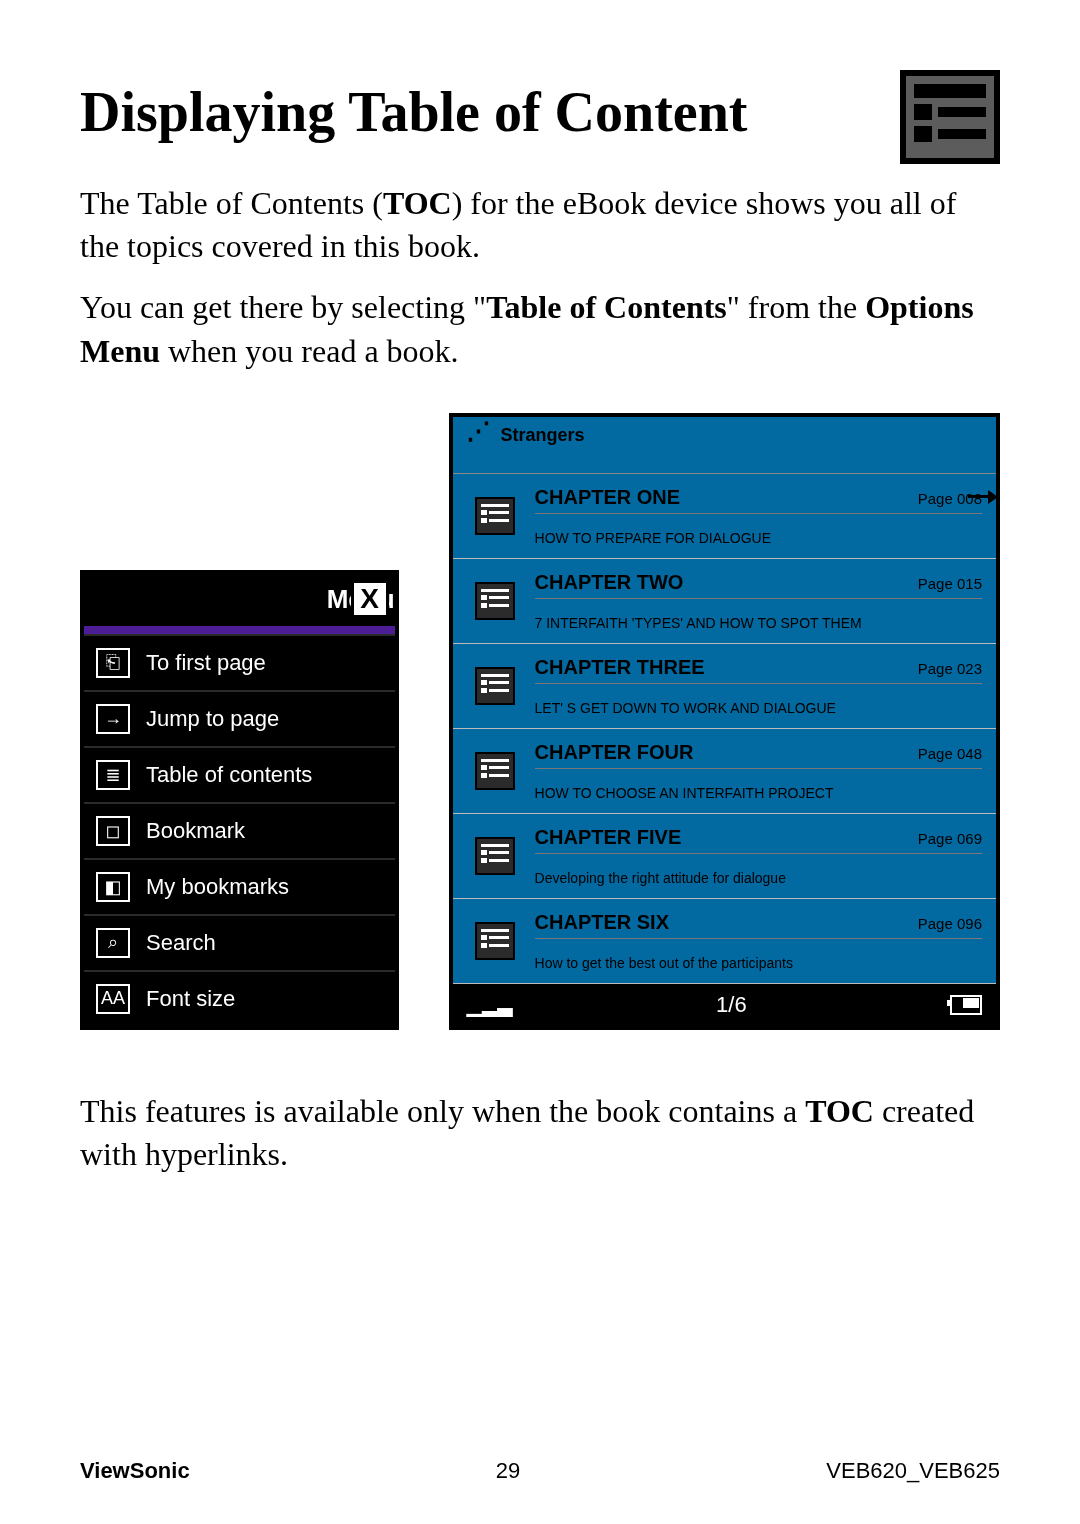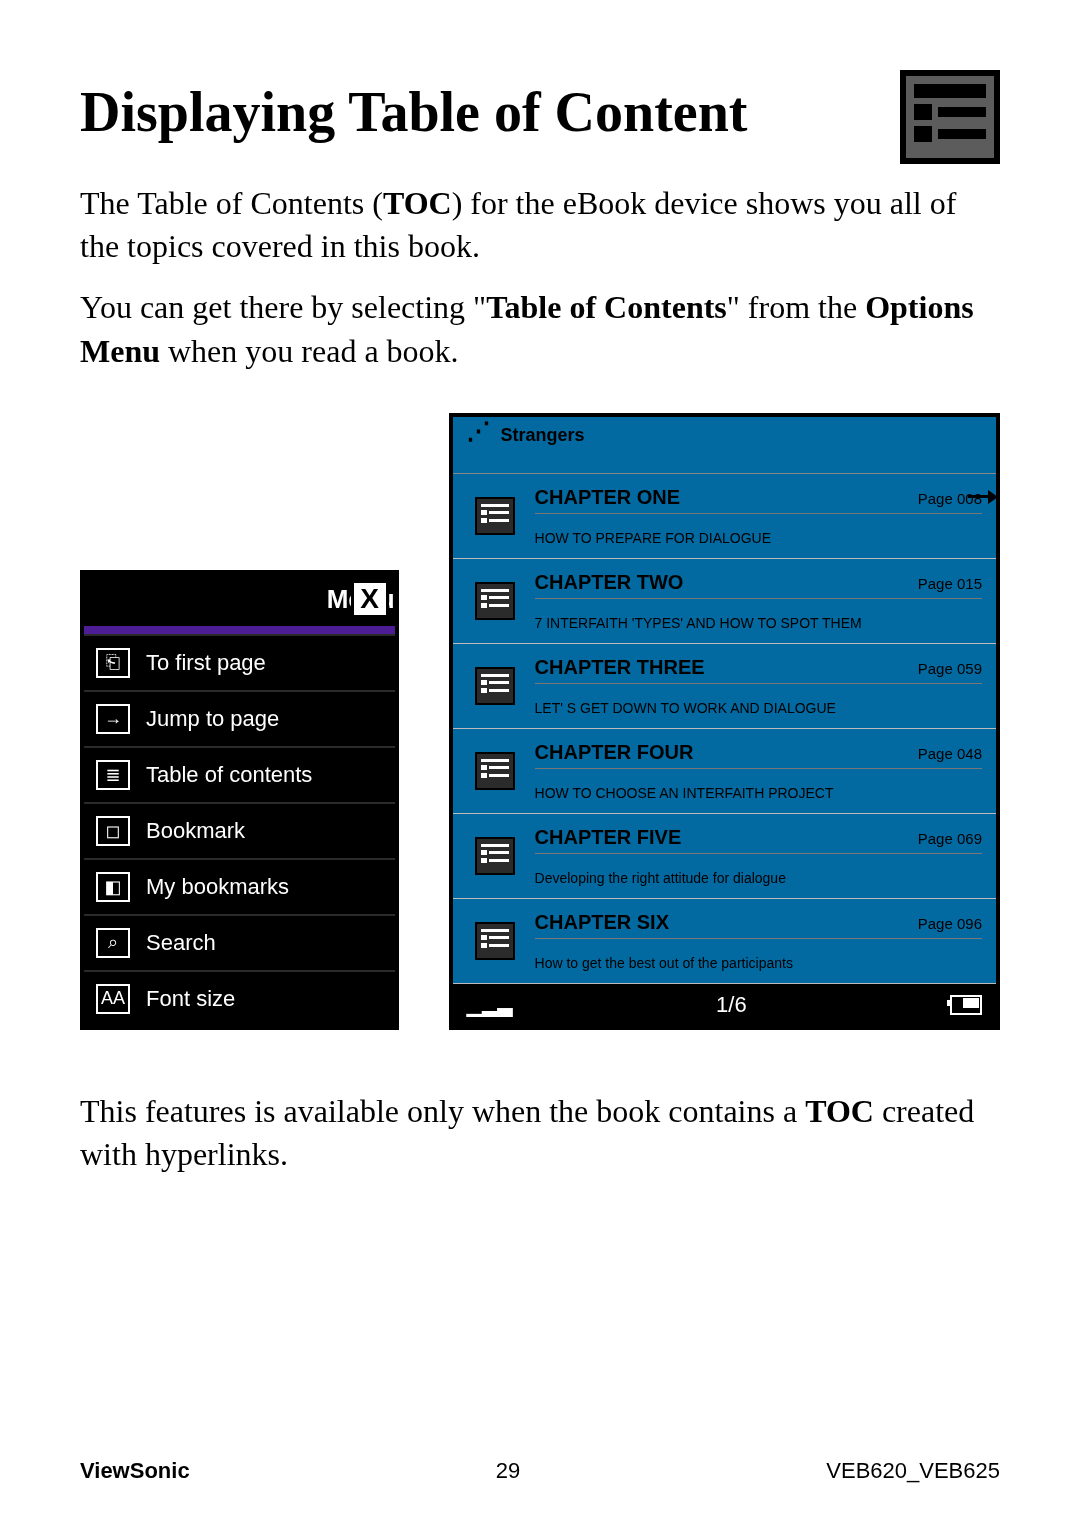--- a/index.html
+++ b/index.html
@@ -416,21 +416,21 @@
                 <div class="l"></div>
               </div>
             <div class="r">
                 <div class="s"></div>
                 <div class="l"></div>
               </div>
           </div>
           <div class="toc-body">
             <div class="toc-title-row">
               <span class="toc-title">CHAPTER THREE</span>
-              <span class="toc-page">Page 059</span>
+              <span class="toc-page">Page 023</span>
             </div>
             <div class="toc-sub">LET' S GET DOWN TO WORK AND DIALOGUE</div>
           </div>
         </div>
 
         <div class="toc-item">
           <div class="toc-itemicon">
             <div class="r">
                 <div class="l" style="width:100%"></div>
               </div>

